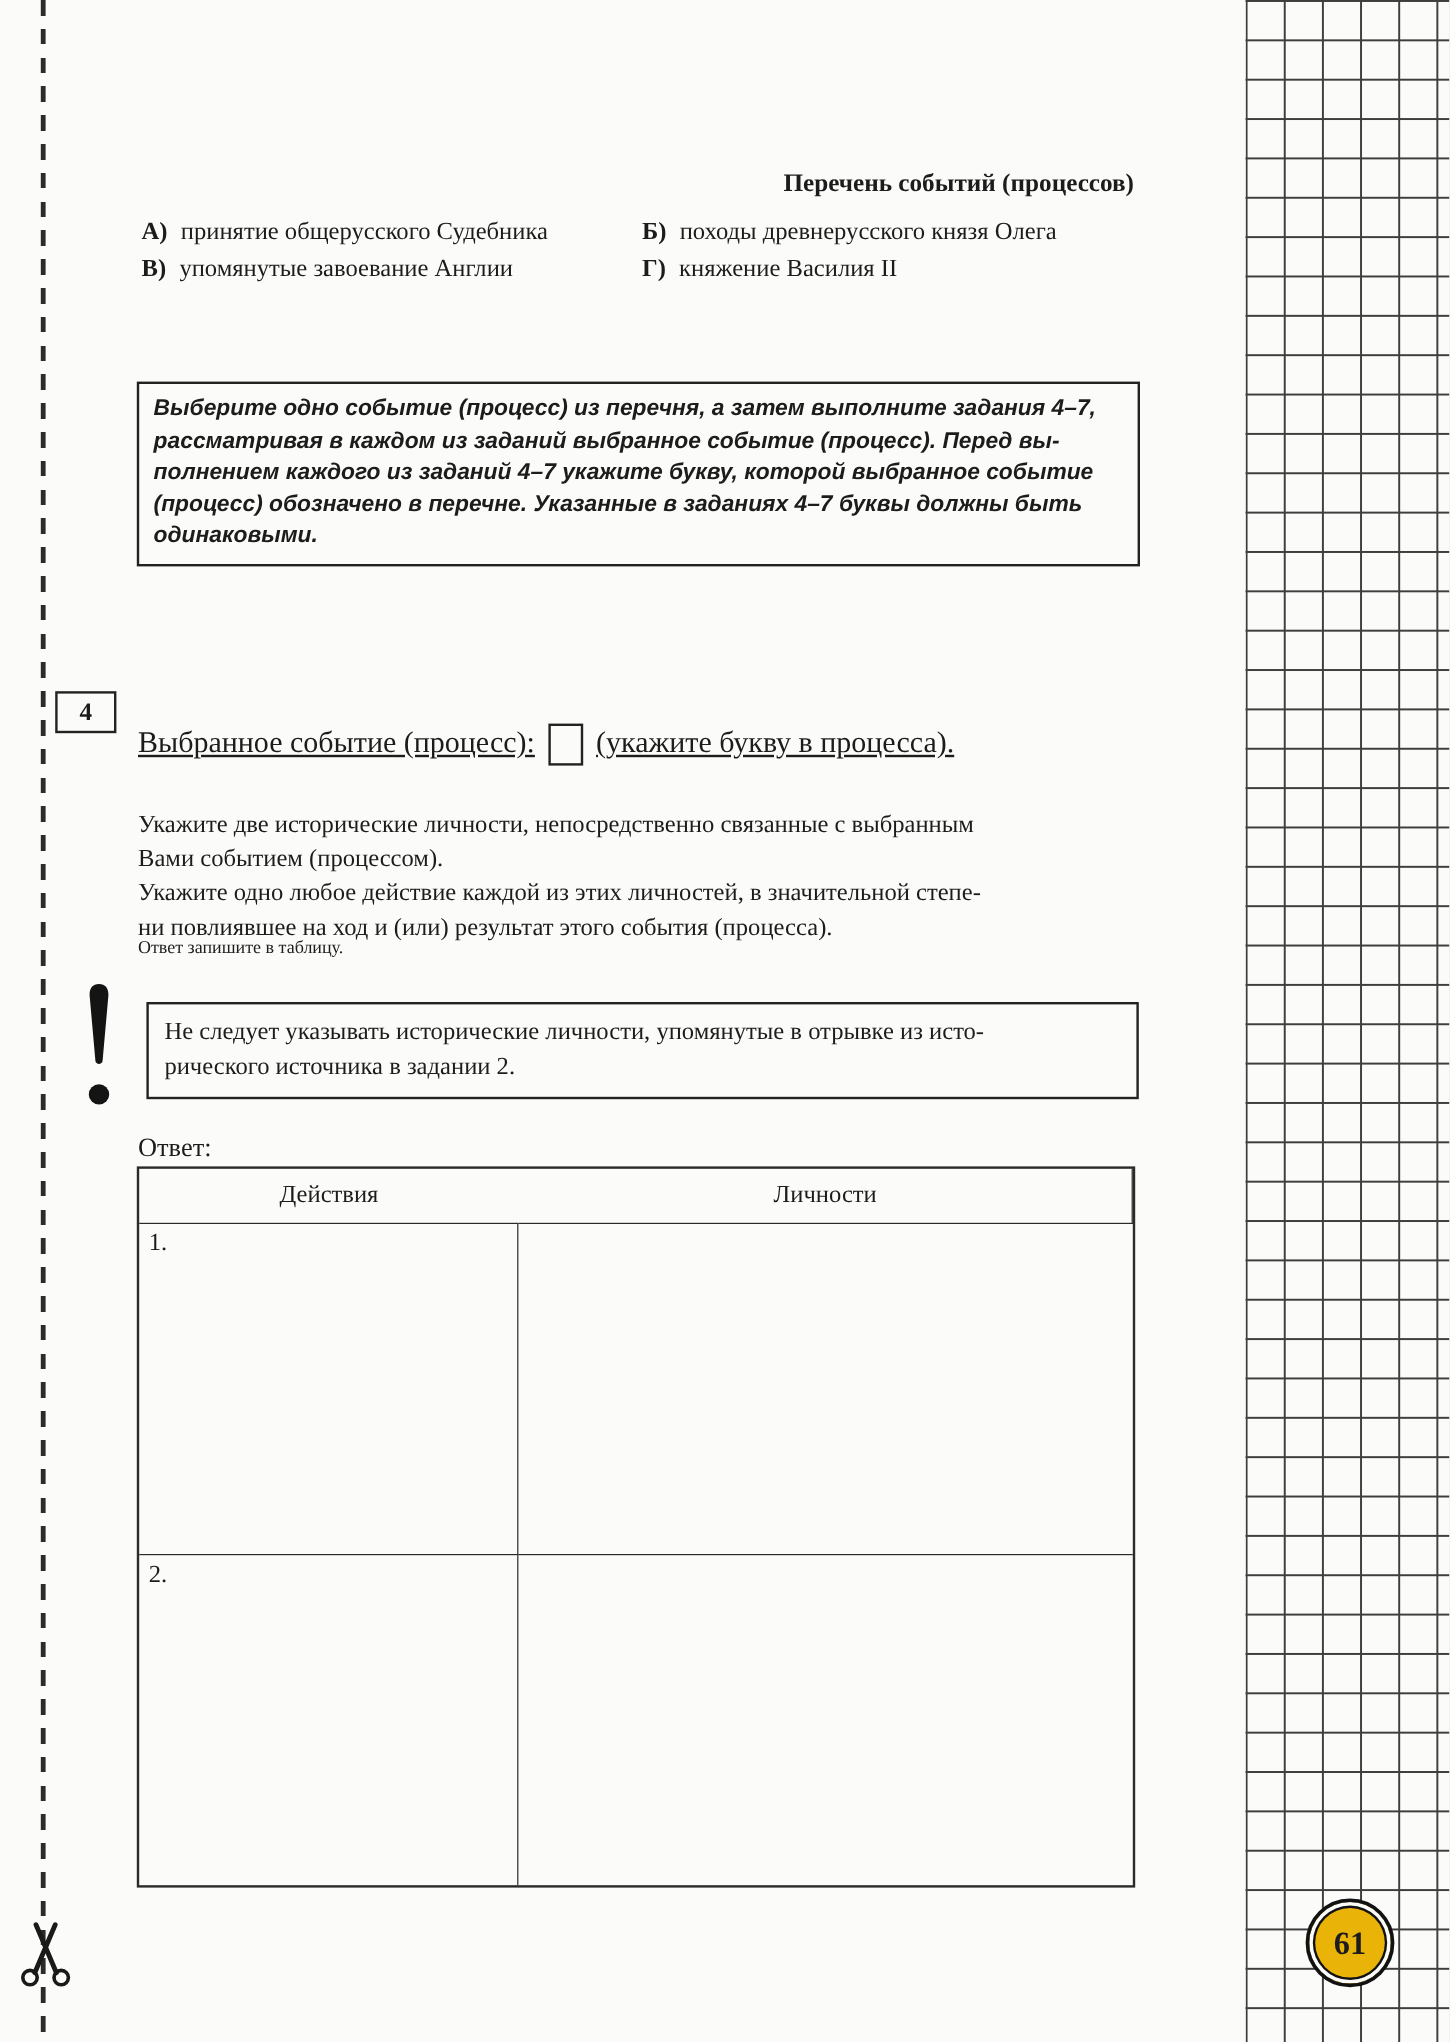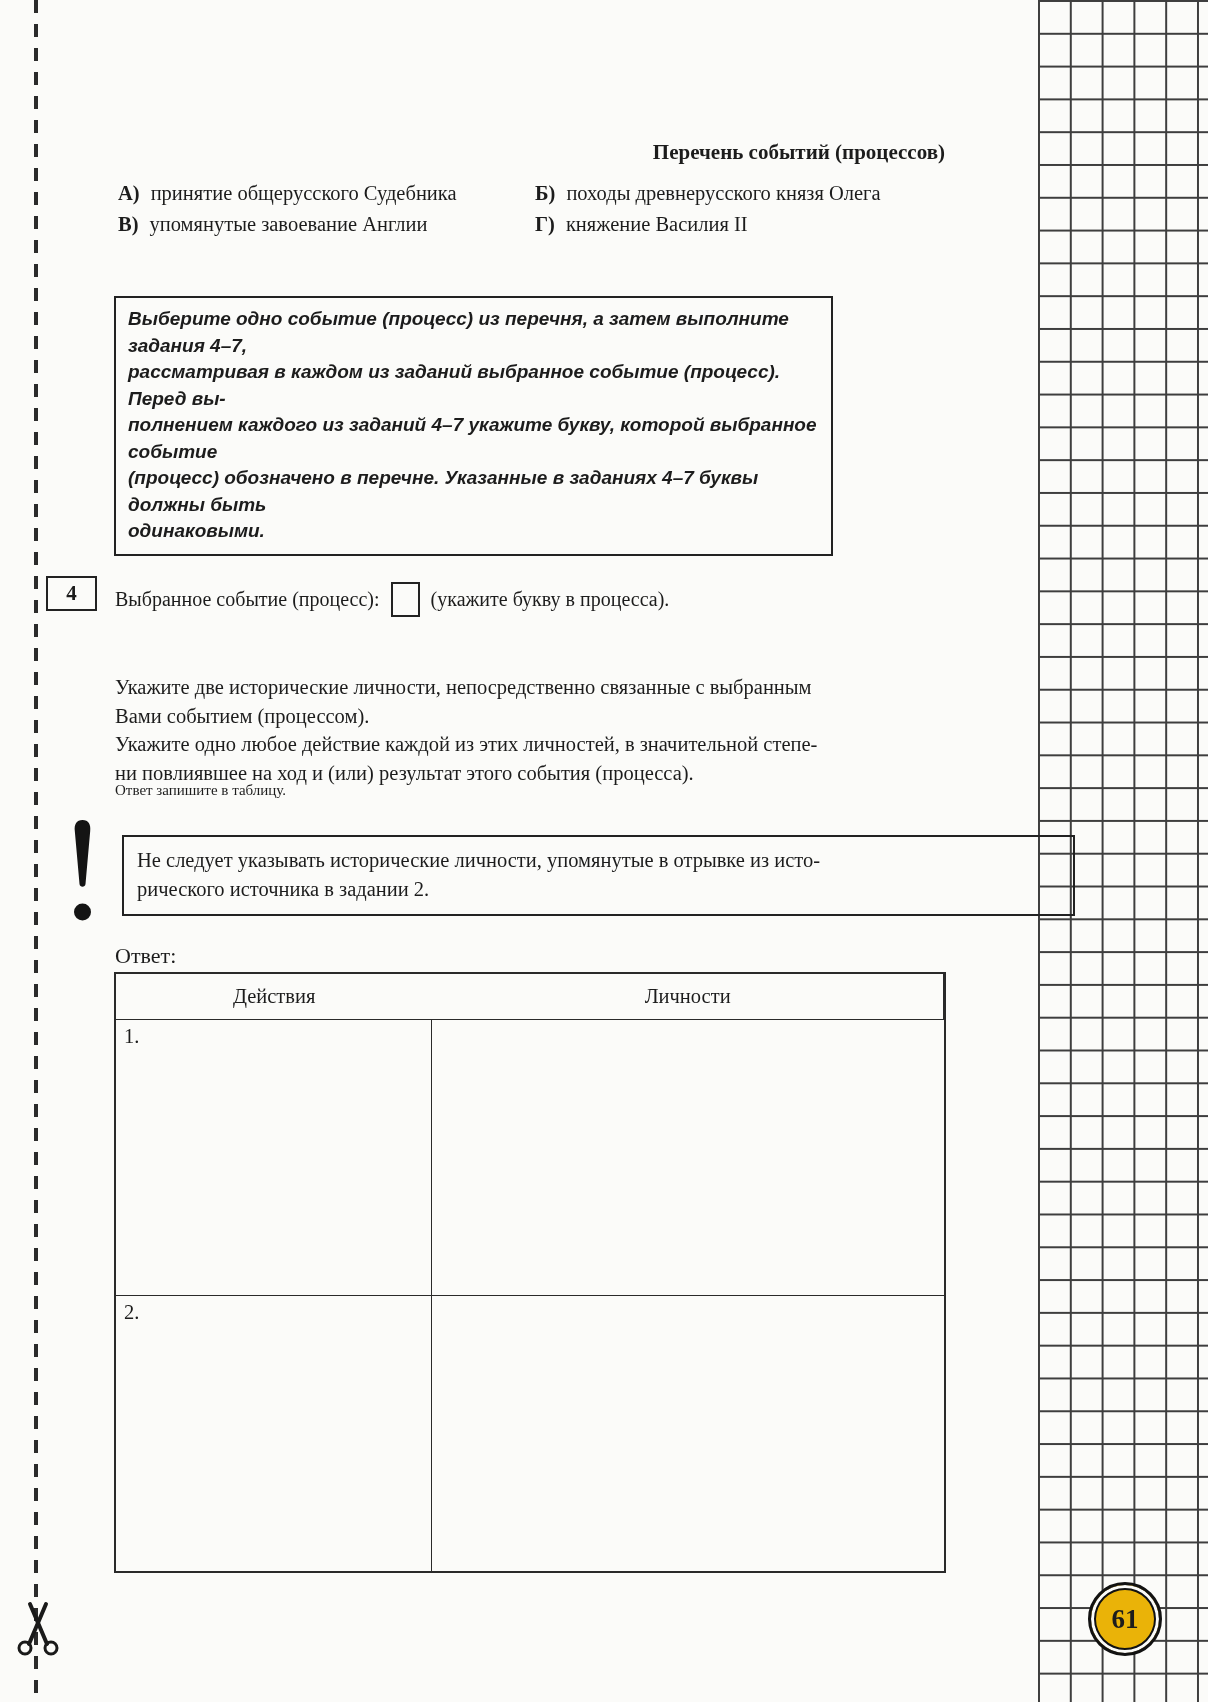--- a/index.html
+++ b/index.html
@@ -38,51 +38,52 @@
   .list-title{
     position:absolute;left:115px;top:140px;width:830px;
     text-align:right;font-weight:bold;font-size:21px;
   }
   .options{position:absolute;left:118px;top:182px;width:900px;font-size:20.5px;}
   .opt-row{display:flex;margin-bottom:8px;}
   .opt{display:flex;}
   .opt-a{width:417px;}
   .opt-letter{font-weight:bold;margin-right:11px;white-space:nowrap;}
   .instruction{
-    position:absolute;left:114px;top:296px;width:719px;box-sizing:border-box;
+    position:absolute;left:114px;top:318px;width:836px;box-sizing:border-box;
     border:2px solid #222;
     padding:8px 12px 9px 12px;
     font-family:"Liberation Sans", sans-serif;
     font-style:italic;font-weight:bold;
     font-size:19px;line-height:26.5px;
     white-space:pre-line;
   }
   .task-num{
     position:absolute;left:46px;top:576px;width:51px;height:35px;box-sizing:border-box;
     border:2px solid #222;
     display:flex;align-items:center;justify-content:center;
     font-weight:bold;font-size:21px;
   }
   .task-line{
-    position:absolute;left:115px;top:579px;width:832px;height:40px;
+    position:absolute;left:115px;top:600px;width:832px;height:40px;
     display:flex;align-items:center;gap:11px;
-    font-size:20px;
+    font-size:25px;
+    text-decoration:underline;
   }
   .answer-box{
     display:inline-block;width:29px;height:35px;box-sizing:border-box;
     border:2px solid #222;background:#fbfbf9;
   }
   .task-body{
     position:absolute;left:115px;top:644px;width:834px;
     font-size:20.5px;line-height:28.6px;white-space:pre-line;margin-top:29px;
   }
   .write-answer{position:absolute;left:115px;top:782px;font-size:15px;}
   .excl-icon{position:absolute;left:69px;top:820px;width:27px;height:102px;}
   .note-box{
-    position:absolute;left:122px;top:835px;width:953px;box-sizing:border-box;
+    position:absolute;left:122px;top:835px;width:827px;box-sizing:border-box;
     border:2px solid #222;
     padding:9px 13px 10px 13px;
     font-size:20.5px;line-height:29px;white-space:pre-line;
   }
   .answer-label{position:absolute;left:115px;top:943px;font-size:22px;}
   .answer-table{
     position:absolute;left:114px;top:972px;width:832px;height:601px;box-sizing:border-box;
     border:2px solid #2a2a2a;
     display:grid;
     grid-template-columns:38.2% 61.8%;

